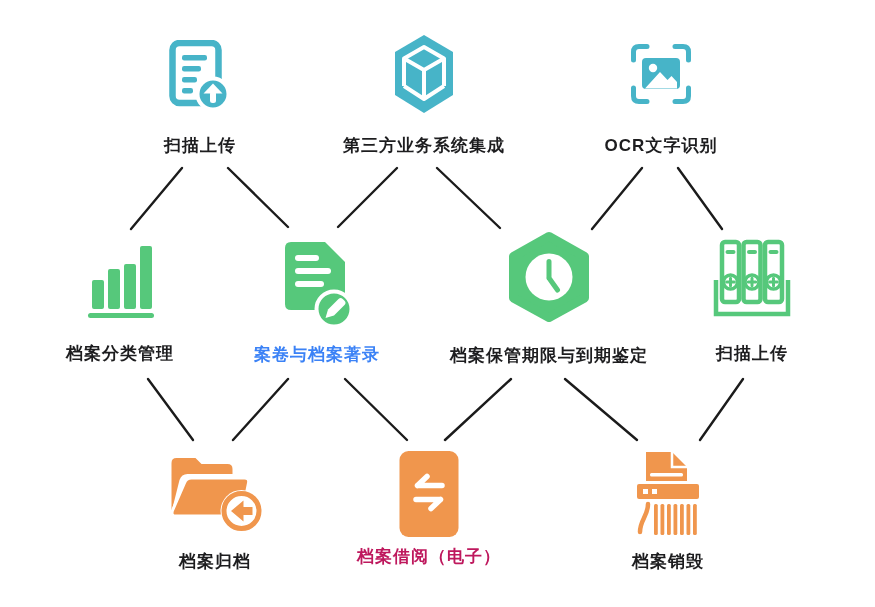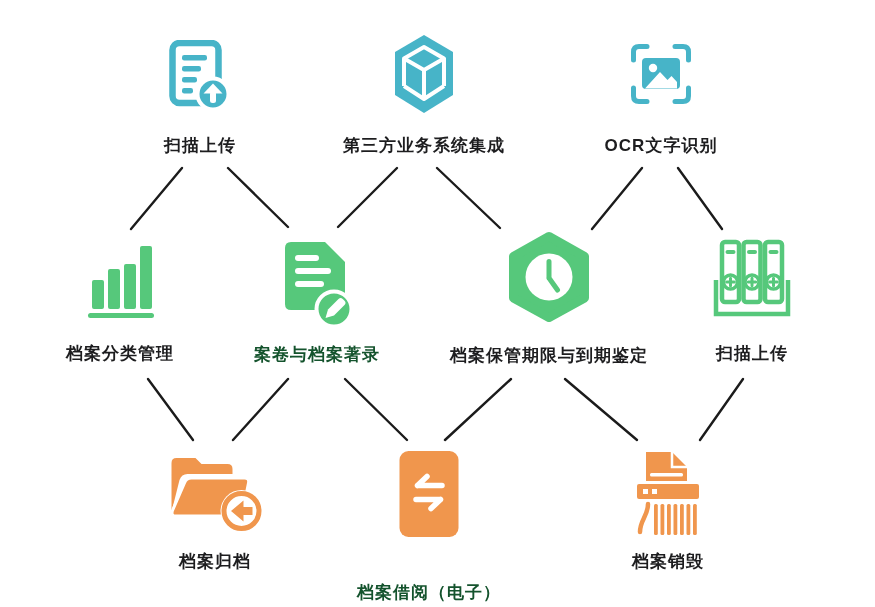--- a/index.html
+++ b/index.html
@@ -97,21 +97,21 @@
         <div class="node-icon" style="left: 317px; top: 285px; width: 78px; height: 92px; color: rgb(86, 200, 123);">
           <svg viewBox="0 0 78 92" xmlns="http://www.w3.org/2000/svg">
     <path d="M13,3 H47 L67,23 V65 Q67,71 61,71 H13 Q7,71 7,65 V9 Q7,3 13,3 Z" fill="currentColor"></path>
     <rect x="17" y="16" width="24" height="6" rx="3" fill="#fff"></rect>
     <rect x="17" y="29" width="36" height="6" rx="3" fill="#fff"></rect>
     <rect x="17" y="42" width="29" height="6" rx="3" fill="#fff"></rect>
     <circle cx="56" cy="70" r="17.5" fill="currentColor" stroke="#fff" stroke-width="4"></circle>
     <path d="M47.5,79 l2.5,-8.5 l10.5,-10.5 a3,3 0 0 1 4.2,0 l1.8,1.8 a3,3 0 0 1 0,4.2 L56,76.5 Z" fill="#fff"></path>
   </svg>
         </div>
-        <div class="node-label" style="left: 317px; top: 354px; color: #14532d;">案卷与档案著录</div>
+        <div class="node-label" style="left: 317px; top: 354px; color: #3b82f6;">案卷与档案著录</div>
       </div>
       <div class="node">
         <div class="node-icon" style="left: 549px; top: 277px; width: 84px; height: 92px; color: rgb(86, 200, 123);">
           <svg viewBox="0 0 84 92" xmlns="http://www.w3.org/2000/svg">
     <path d="M42,5.5 L77.5,25.5 V67 L42,86.5 L6.5,67 V25.5 Z" fill="currentColor" stroke="currentColor" stroke-width="9" stroke-linejoin="round"></path>
     <circle cx="42" cy="46" r="23.5" fill="#fff"></circle>
     <path d="M42,47 V30.5 M42,47 l8.5,12" stroke="currentColor" stroke-width="5" stroke-linecap="round" fill="none"></path>
   </svg>
         </div>
         <div class="node-label" style="left: 549px; top: 355px; color: rgb(29, 29, 31);">档案保管期限与到期鉴定</div>
@@ -157,21 +157,21 @@
       <div class="node">
         <div class="node-icon" style="left: 429px; top: 494px; width: 64px; height: 92px; color: rgb(240, 150, 77);">
           <svg viewBox="0 0 64 92" xmlns="http://www.w3.org/2000/svg">
     <rect x="2.5" y="3" width="59" height="86" rx="9" fill="currentColor"></rect>
     <g fill="none" stroke="#fff" stroke-width="5.5" stroke-linecap="round" stroke-linejoin="round">
       <path d="M45,37.5 H20.5 M20.5,37.5 L30,28.5"></path>
       <path d="M19,51.5 H43.5 M43.5,51.5 L34,60.5"></path>
     </g>
   </svg>
         </div>
-        <div class="node-label" style="left: 429px; top: 592px; color: #14532d;">档案借阅（电子）</div>
+        <div class="node-label" style="left: 429px; top: 556px; color: #be185d;">档案借阅（电子）</div>
       </div>
       <div class="node">
         <div class="node-icon" style="left: 668px; top: 495px; width: 66px; height: 90px; color: rgb(240, 150, 77);">
           <svg viewBox="0 0 66 90" xmlns="http://www.w3.org/2000/svg">
     <path d="M11,2 H37 L52,17 V31 H11 Z" fill="currentColor"></path>
     <path d="M37,2 V17 H52" fill="none" stroke="#fff" stroke-width="2.5"></path>
     <rect x="15" y="23" width="33" height="3.5" rx="1.5" fill="#fff"></rect>
     <rect x="2" y="34" width="62" height="15" rx="2" fill="currentColor"></rect>
     <rect x="8" y="39" width="5" height="5" fill="#fff"></rect>
     <rect x="17" y="39" width="5" height="5" fill="#fff"></rect>

